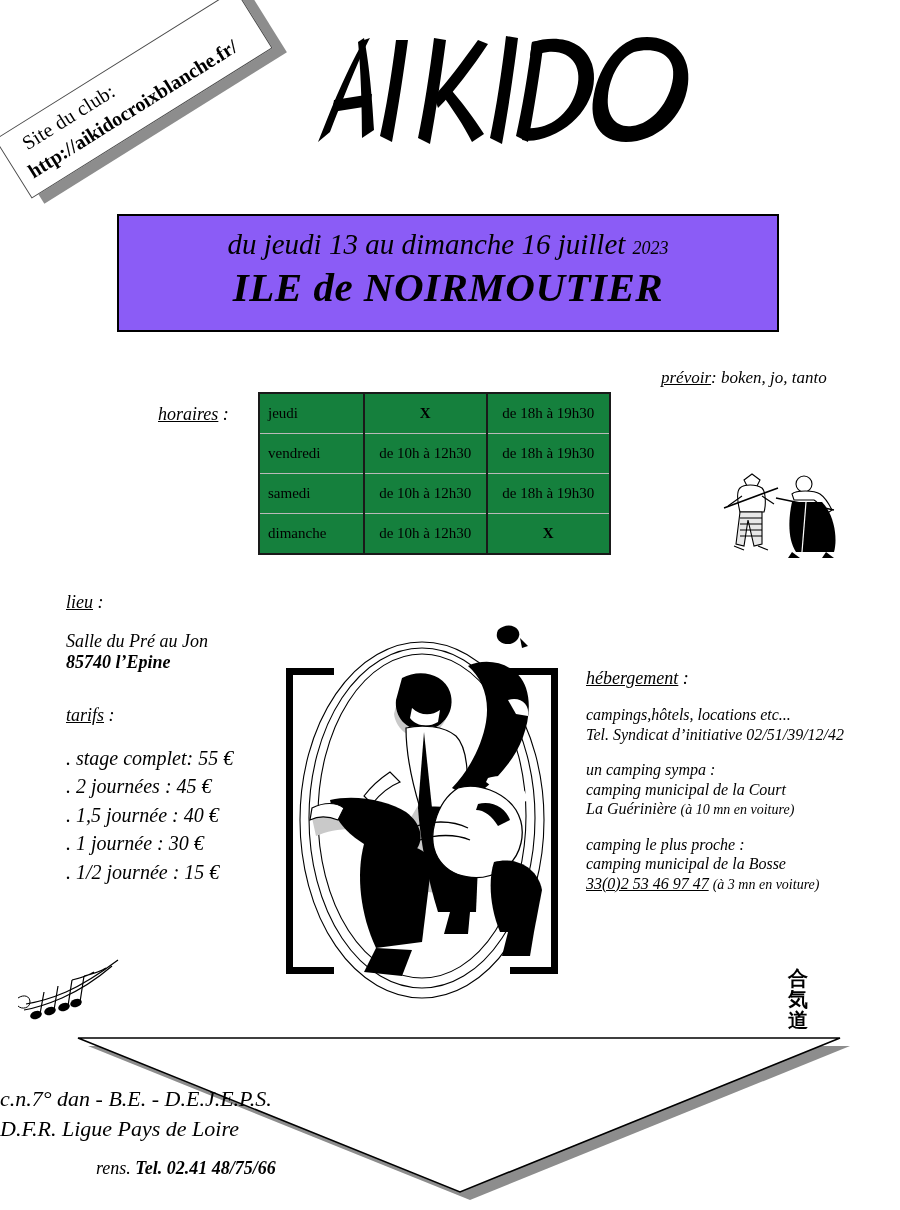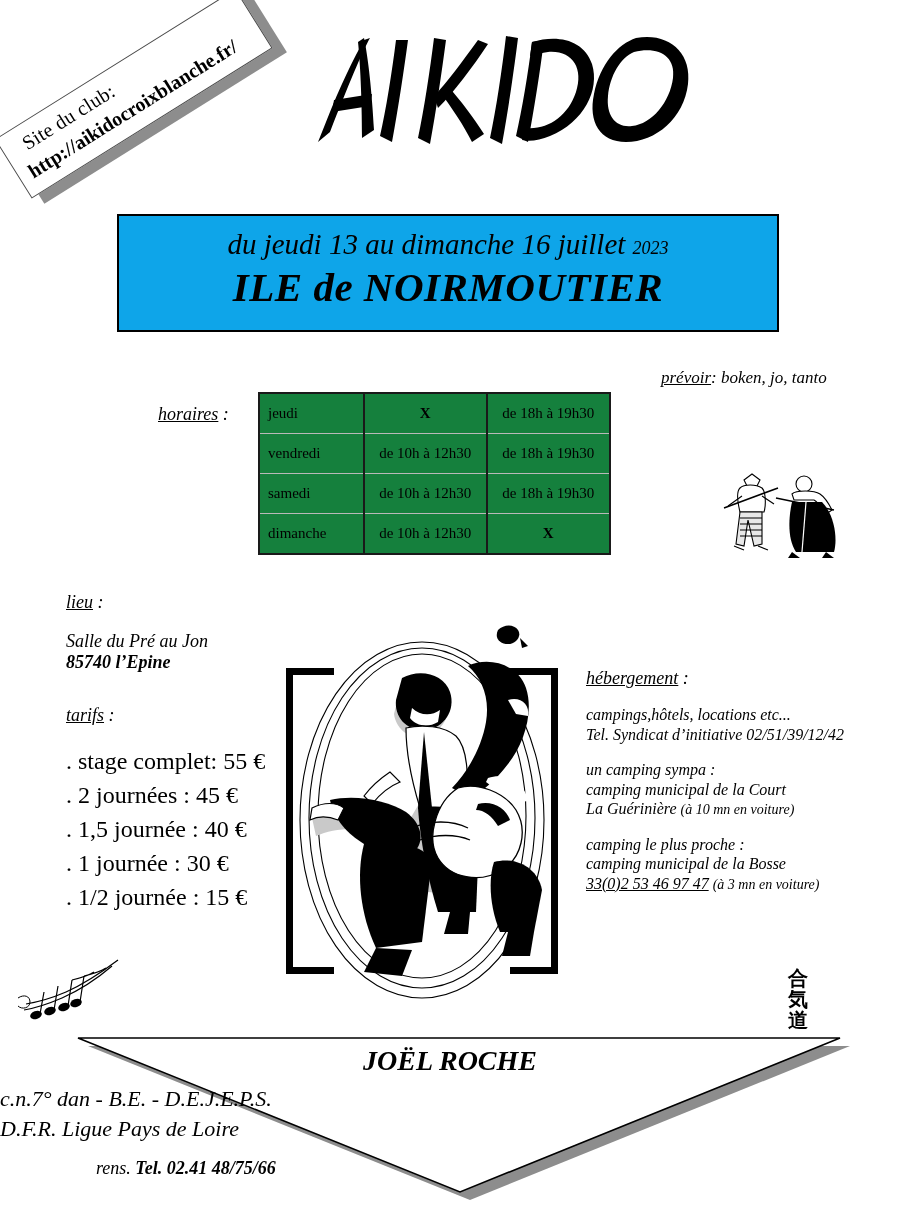--- a/index.html
+++ b/index.html
@@ -76,21 +76,21 @@
 
   
   #datebox {
     position: absolute;
     left: 117px;
     top: 214px;
     width: 662px;
     height: 118px;
     border: 2px solid #000;
     box-sizing: border-box;
-    background: #0ea5e9;
+    background: #8b5cf6;
   }
   #datebox .dates {
     text-align: center;
     font-style: italic;
     font-size: 29px;
     margin-top: 12px;
     white-space: nowrap;
   }
   #datebox .dates .year {
     font-size: 18px;
@@ -163,21 +163,22 @@
   }
   .sect-label .lbl { text-decoration: underline; }
   .lieu-line {
     font-style: italic;
     font-size: 18px;
     line-height: 1.18;
     white-space: nowrap;
   }
   .lieu-line.b { font-weight: bold; }
   .tarif-line {
-    font-size: 24px;
+    font-style: italic;
+    font-size: 20px;
     line-height: 1.42;
     white-space: nowrap;
   }
 
   
   #heberg-block { position: absolute; left: 586px; top: 668px; }
   #heberg-block .sect-label { margin-bottom: 16px; }
   .heb-line {
     font-style: italic;
     font-size: 16px;
@@ -508,21 +509,20 @@
     <div>道</div>
   </div>
 
   <div id="footer-triangle">
     <svg viewBox="0 0 790 180" xmlns="http://www.w3.org/2000/svg" aria-hidden="true">
       <polygon points="18,16 780,16 400,170" fill="#8d8d8d"></polygon>
       <polygon points="8,8 770,8 390,162" fill="#ffffff" stroke="#000" stroke-width="1.6"></polygon>
     </svg>
   </div>
 
-  <div id="footer-name">JOËL ROCHE</div>
   <div id="footer-cred1">c.n.7° dan - B.E. - D.E.J.E.P.S.</div>
   <div id="footer-cred2">D.F.R. Ligue Pays de Loire</div>
 
   <div id="footer-tel">
     <span>rens.</span>
     <span class="strong">Tel. 02.41 48/75/66</span>
   </div>
 
 </div>
 

